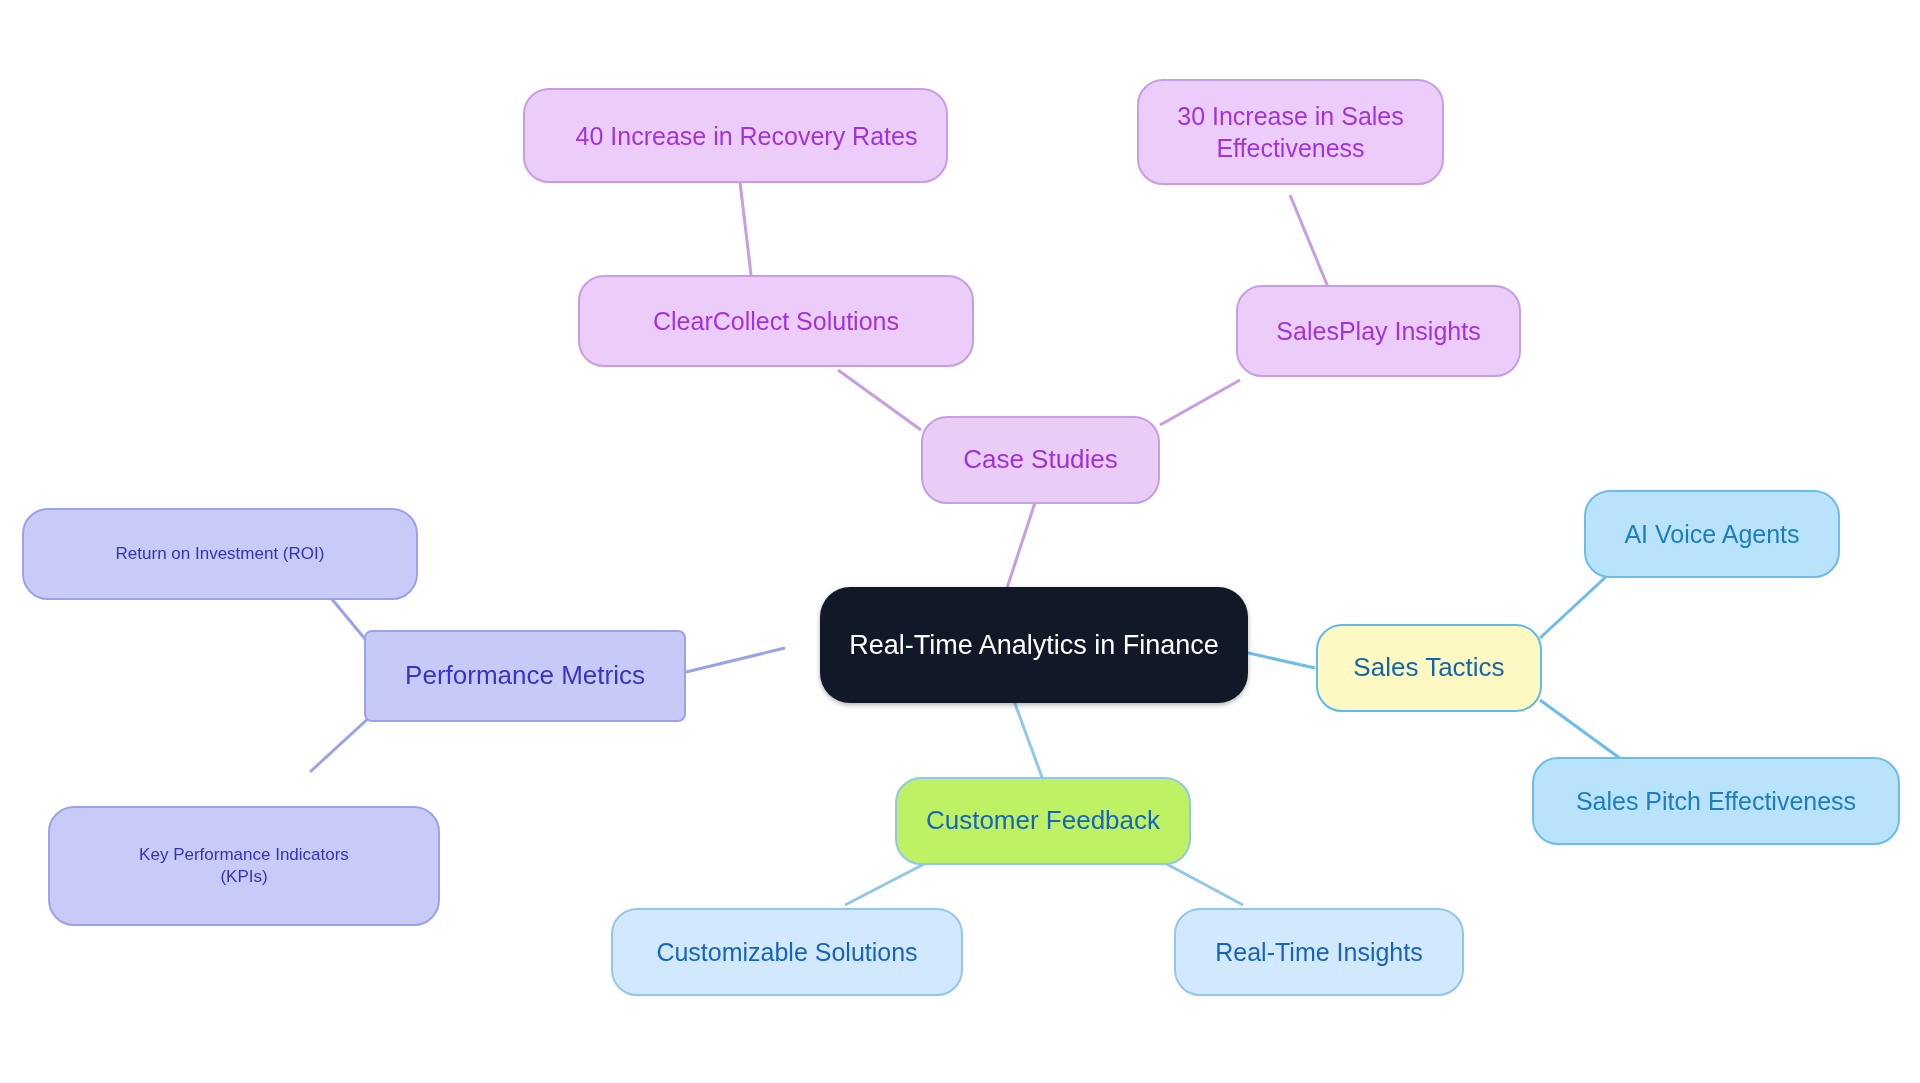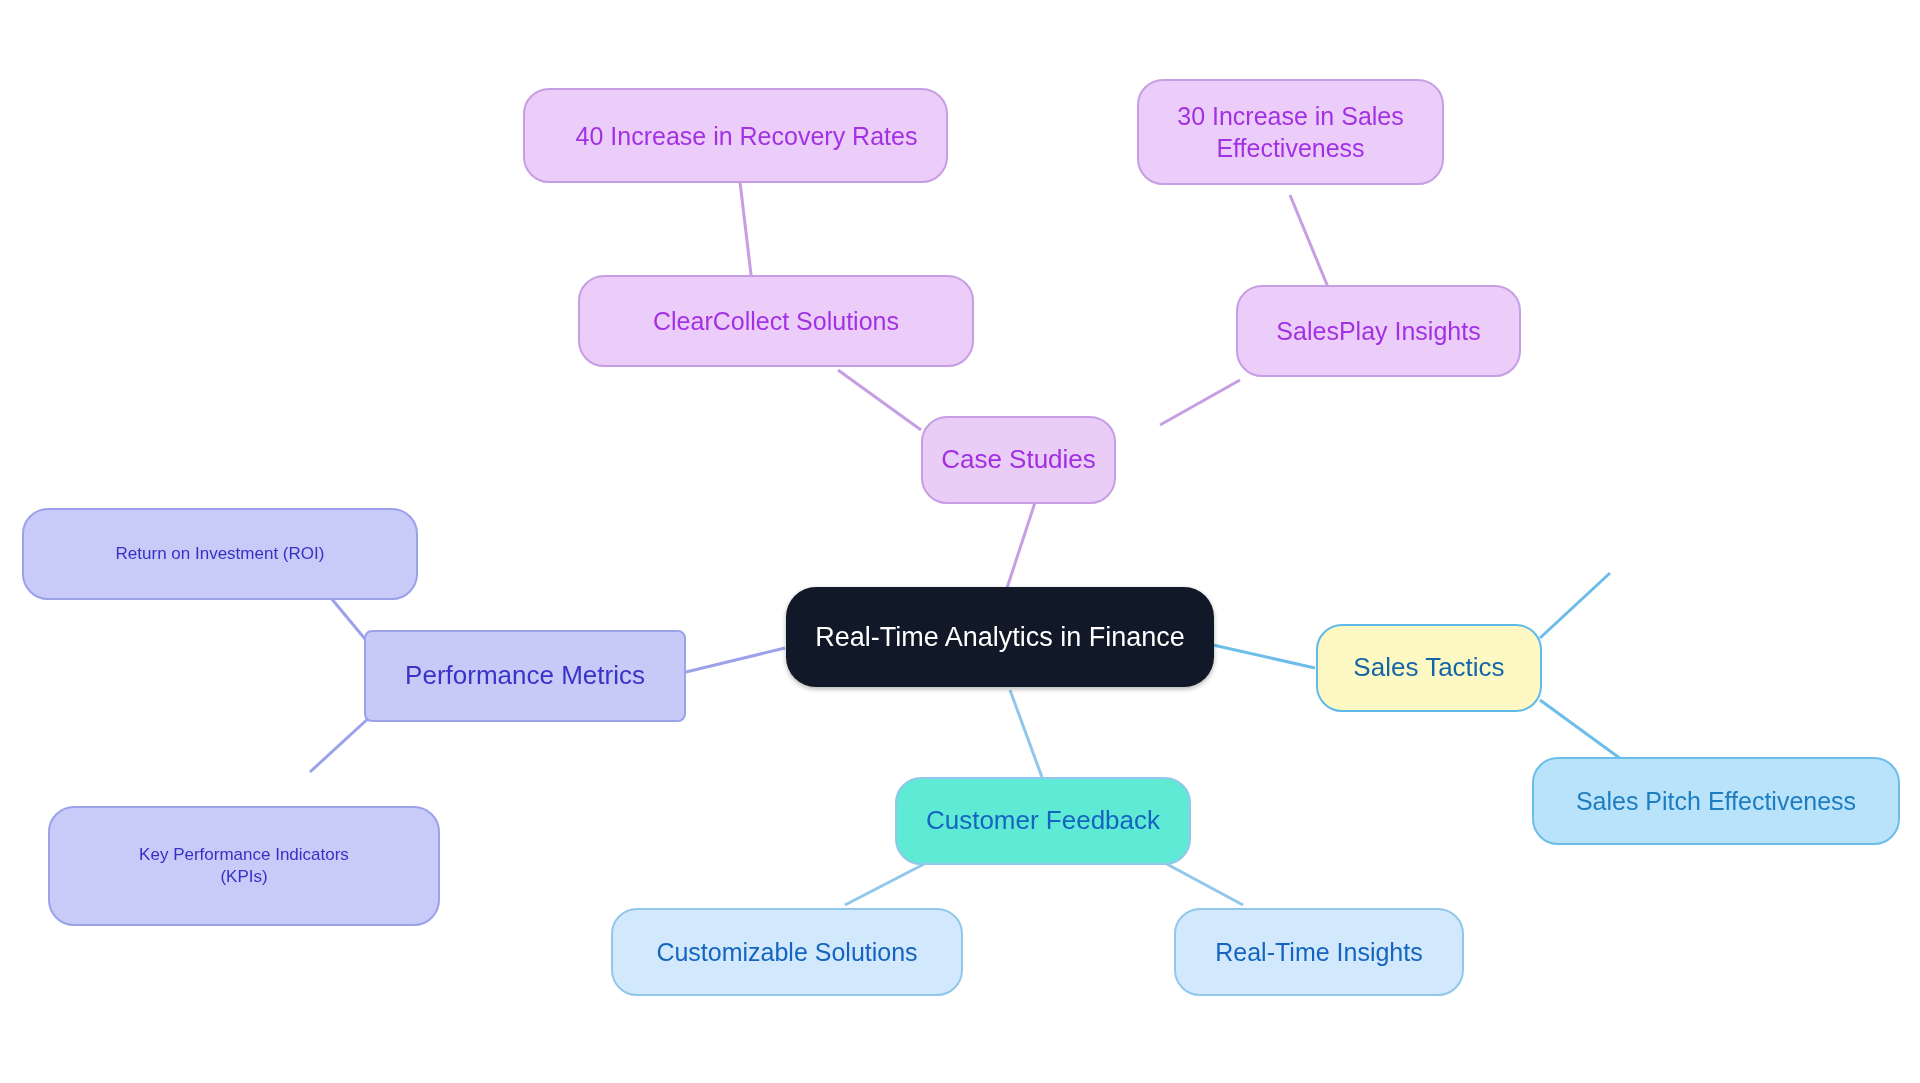--- a/index.html
+++ b/index.html
@@ -78,21 +78,21 @@
     color: #1466a9;
     font-size: 26px;
   }
   .node-blue-leaf {
     background: #b9e2fb;
     border-color: #6cbdea;
     color: #1d7dc0;
     font-size: 25px;
   }
   .node-sky-mid {
-    background: #5eead4;
+    background: #bef264;
     border-color: #92c7ec;
     color: #1565c0;
     font-size: 26px;
   }
   .node-sky-leaf {
     background: #d2e8fc;
     border-color: #92c7ec;
     color: #1565c0;
     font-size: 25px;
   }
@@ -143,41 +143,44 @@
 
   <div class="node node-violet-leaf" style="left:1137px; top:72px; width:307px; height:106px;margin-top:7px;">
     <span>30 Increase in Sales
 Effectiveness</span>
   </div>
 
   <div class="node node-violet-leaf" style="left:1236px; top:285px; width:285px; height:92px;">
     <span>SalesPlay Insights</span>
   </div>
 
-  <div class="node node-violet-mid" style="left:921px; top:416px; width:195px; height:88px;text-align:center;">
+  <div class="node node-violet-mid" style="left:921px; top:416px; width:239px; height:88px;text-align:center;">
     <span>Case Studies</span>
   </div>
 
   <div class="node node-indigo-leaf" style="left:22px; top:508px; width:396px; height:92px;">
     <span>Return on Investment (ROI)</span>
   </div>
 
   <div class="node node-indigo-mid" style="left:364px; top:630px; width:322px; height:92px;">
     <span>Performance Metrics</span>
   </div>
 
   <div class="node node-indigo-leaf" style="left:48px; top:806px; width:392px; height:120px;">
     <span>Key Performance Indicators
 (KPIs)</span>
   </div>
 
-  <div class="node node-root" style="left:786px; top:587px; width:428px; height:100px;">
+  <div class="node node-root" style="left:820px; top:587px; width:428px; height:116px;">
     <span>Real-Time Analytics in Finance</span>
   </div>
 
+  <div class="node node-blue-leaf" style="left:1584px; top:490px; width:256px; height:88px;">
+    <span>AI Voice Agents</span>
+  </div>
 
   <div class="node node-blue-mid" style="left:1316px; top:624px; width:226px; height:88px;">
     <span>Sales Tactics</span>
   </div>
 
   <div class="node node-blue-leaf" style="left:1532px; top:757px; width:368px; height:88px;">
     <span>Sales Pitch Effectiveness</span>
   </div>
 
   <div class="node node-sky-mid" style="left:895px; top:777px; width:296px; height:88px;">

